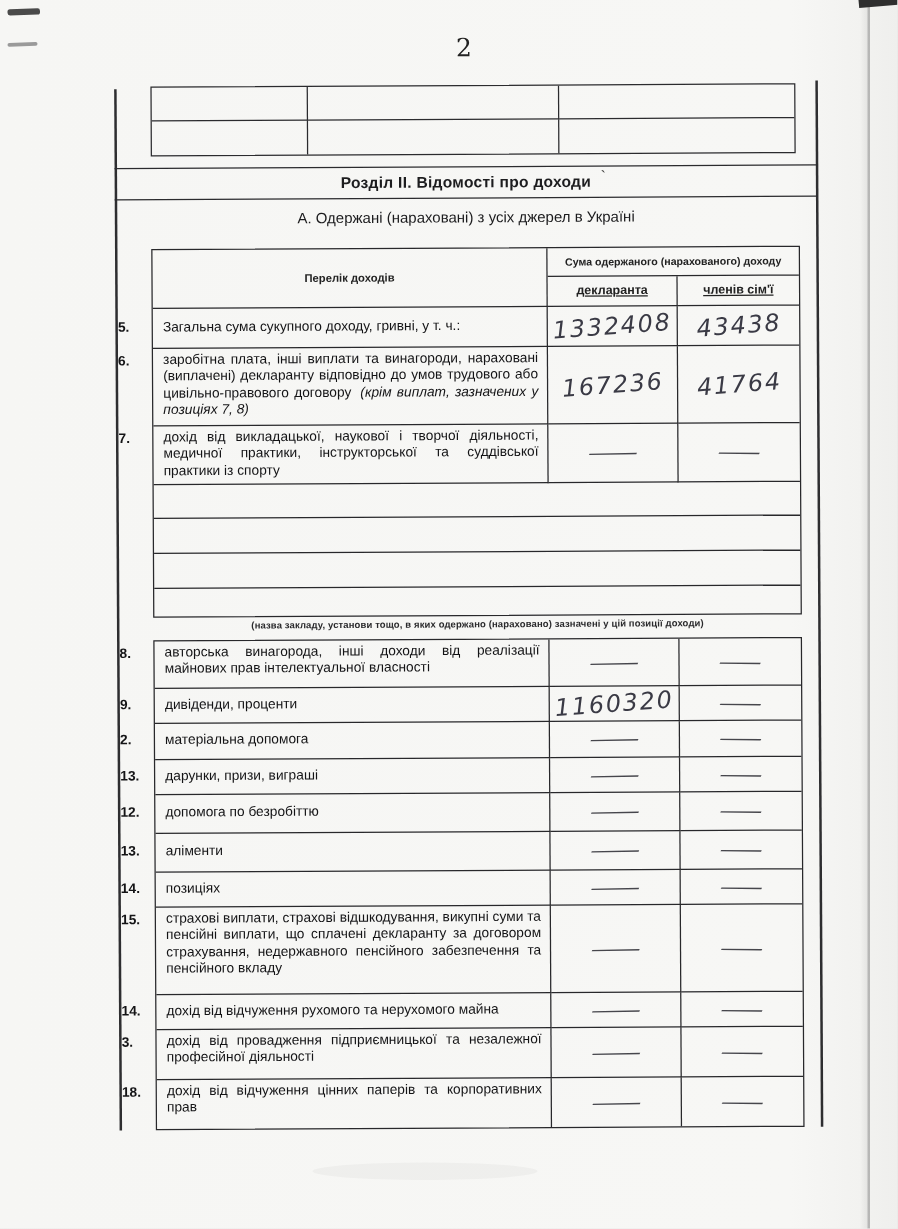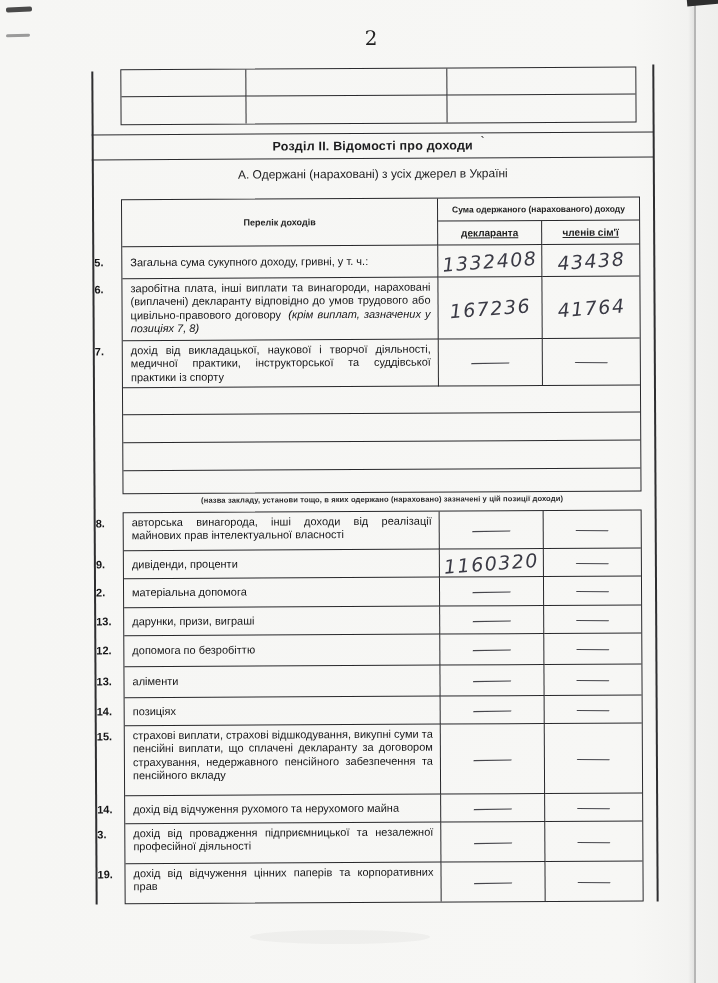--- a/index.html
+++ b/index.html
@@ -297,21 +297,21 @@
         <div class="c val">
             <span class="hw dash">—</span>
           </div>
         <div class="c val colend">
             <span class="hw dash">—</span>
           </div>
       </div>
 
       <div class="row">
         <div class="c desc rowend">
-          <span class="num">19.</span>
+          <span class="num">18.</span>
           <span>дохід від відчуження цінних паперів та корпоративних прав</span>
         </div>
         <div class="c val rowend">
             <span class="hw dash">—</span>
           </div>
         <div class="c val colend rowend">
             <span class="hw dash">—</span>
           </div>
       </div>
 

